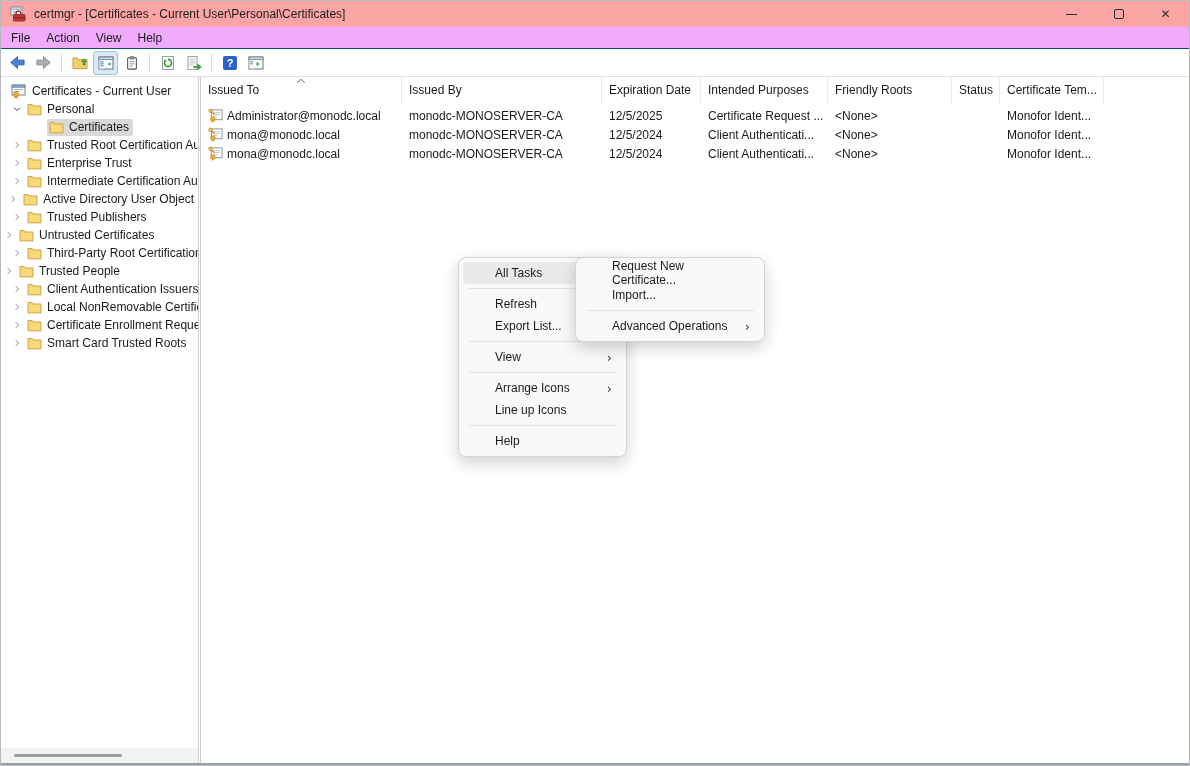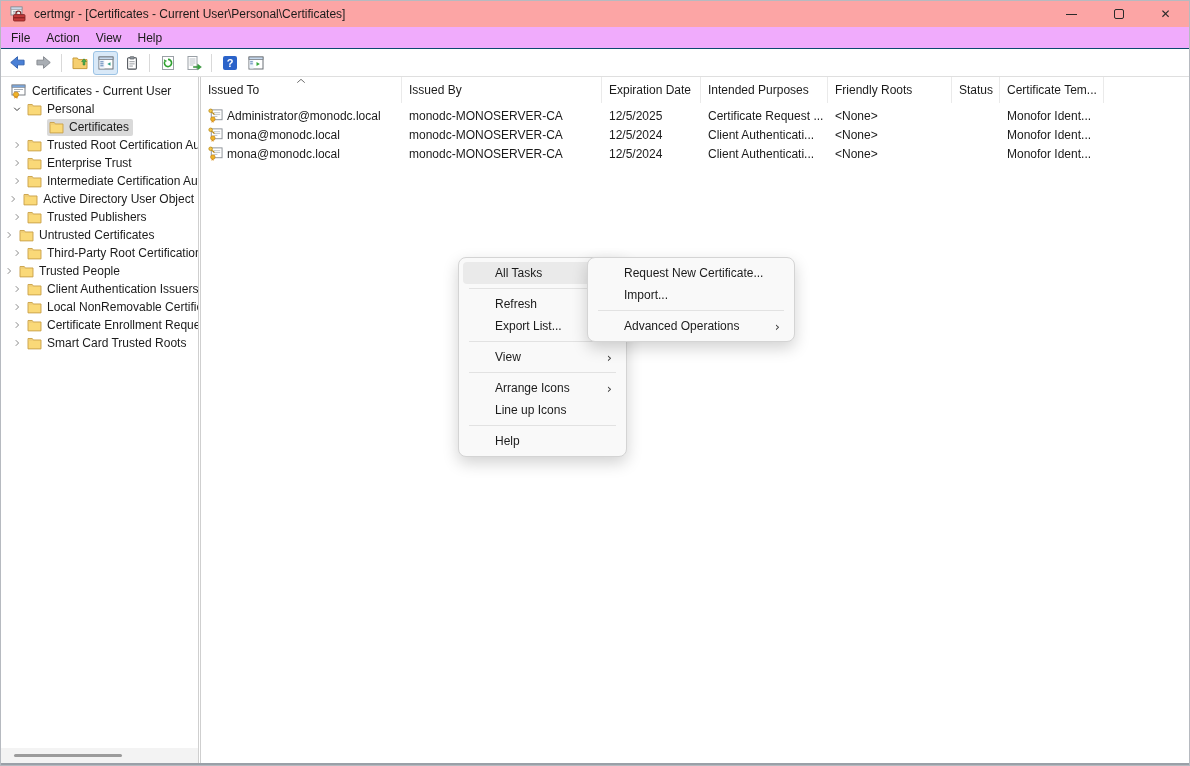--- a/index.html
+++ b/index.html
@@ -63,21 +63,21 @@
   .statusbar { height:22px; flex:0 0 22px; background:#f0f0f0; display:flex; align-items:center; }
   .sb-text { padding-left:5px; }
   .sb-cell { height:100%; border-left:1px solid #d9d9d9; }
   .sb-cell.c1 { margin-left:auto; width:134px; }
   .sb-cell.c2 { width:83px; }
 
   
   .menu { position:absolute; background:#f9f9f9; border:1px solid #d4d4d4; border-radius:8px;
           box-shadow:0 6px 16px rgba(0,0,0,.18); padding:4px 0; }
   #context-menu { left:437px; top:256px; width:169px; z-index:10;margin-left:20px; }
-  #submenu { left:586px; top:256px; width:208px; z-index:11; }
+  #submenu { left:574px; top:256px; width:190px; z-index:11; }
   .mi { height:22px; margin:0 4px; padding:0 10px 0 32px; display:flex; align-items:center; border-radius:4px; }
   .mi.hl { background:#eaeaea; }
   .mi .arrow { margin-left:auto; font-size:13px; color:#3c3c3c; line-height:1; font-family:"DejaVu Sans", sans-serif; }
   .msep { height:1px; background:#e2e2e2; margin:4px 10px; }
 </style>
 </head>
 <body>
 
 <div class="window">
 

